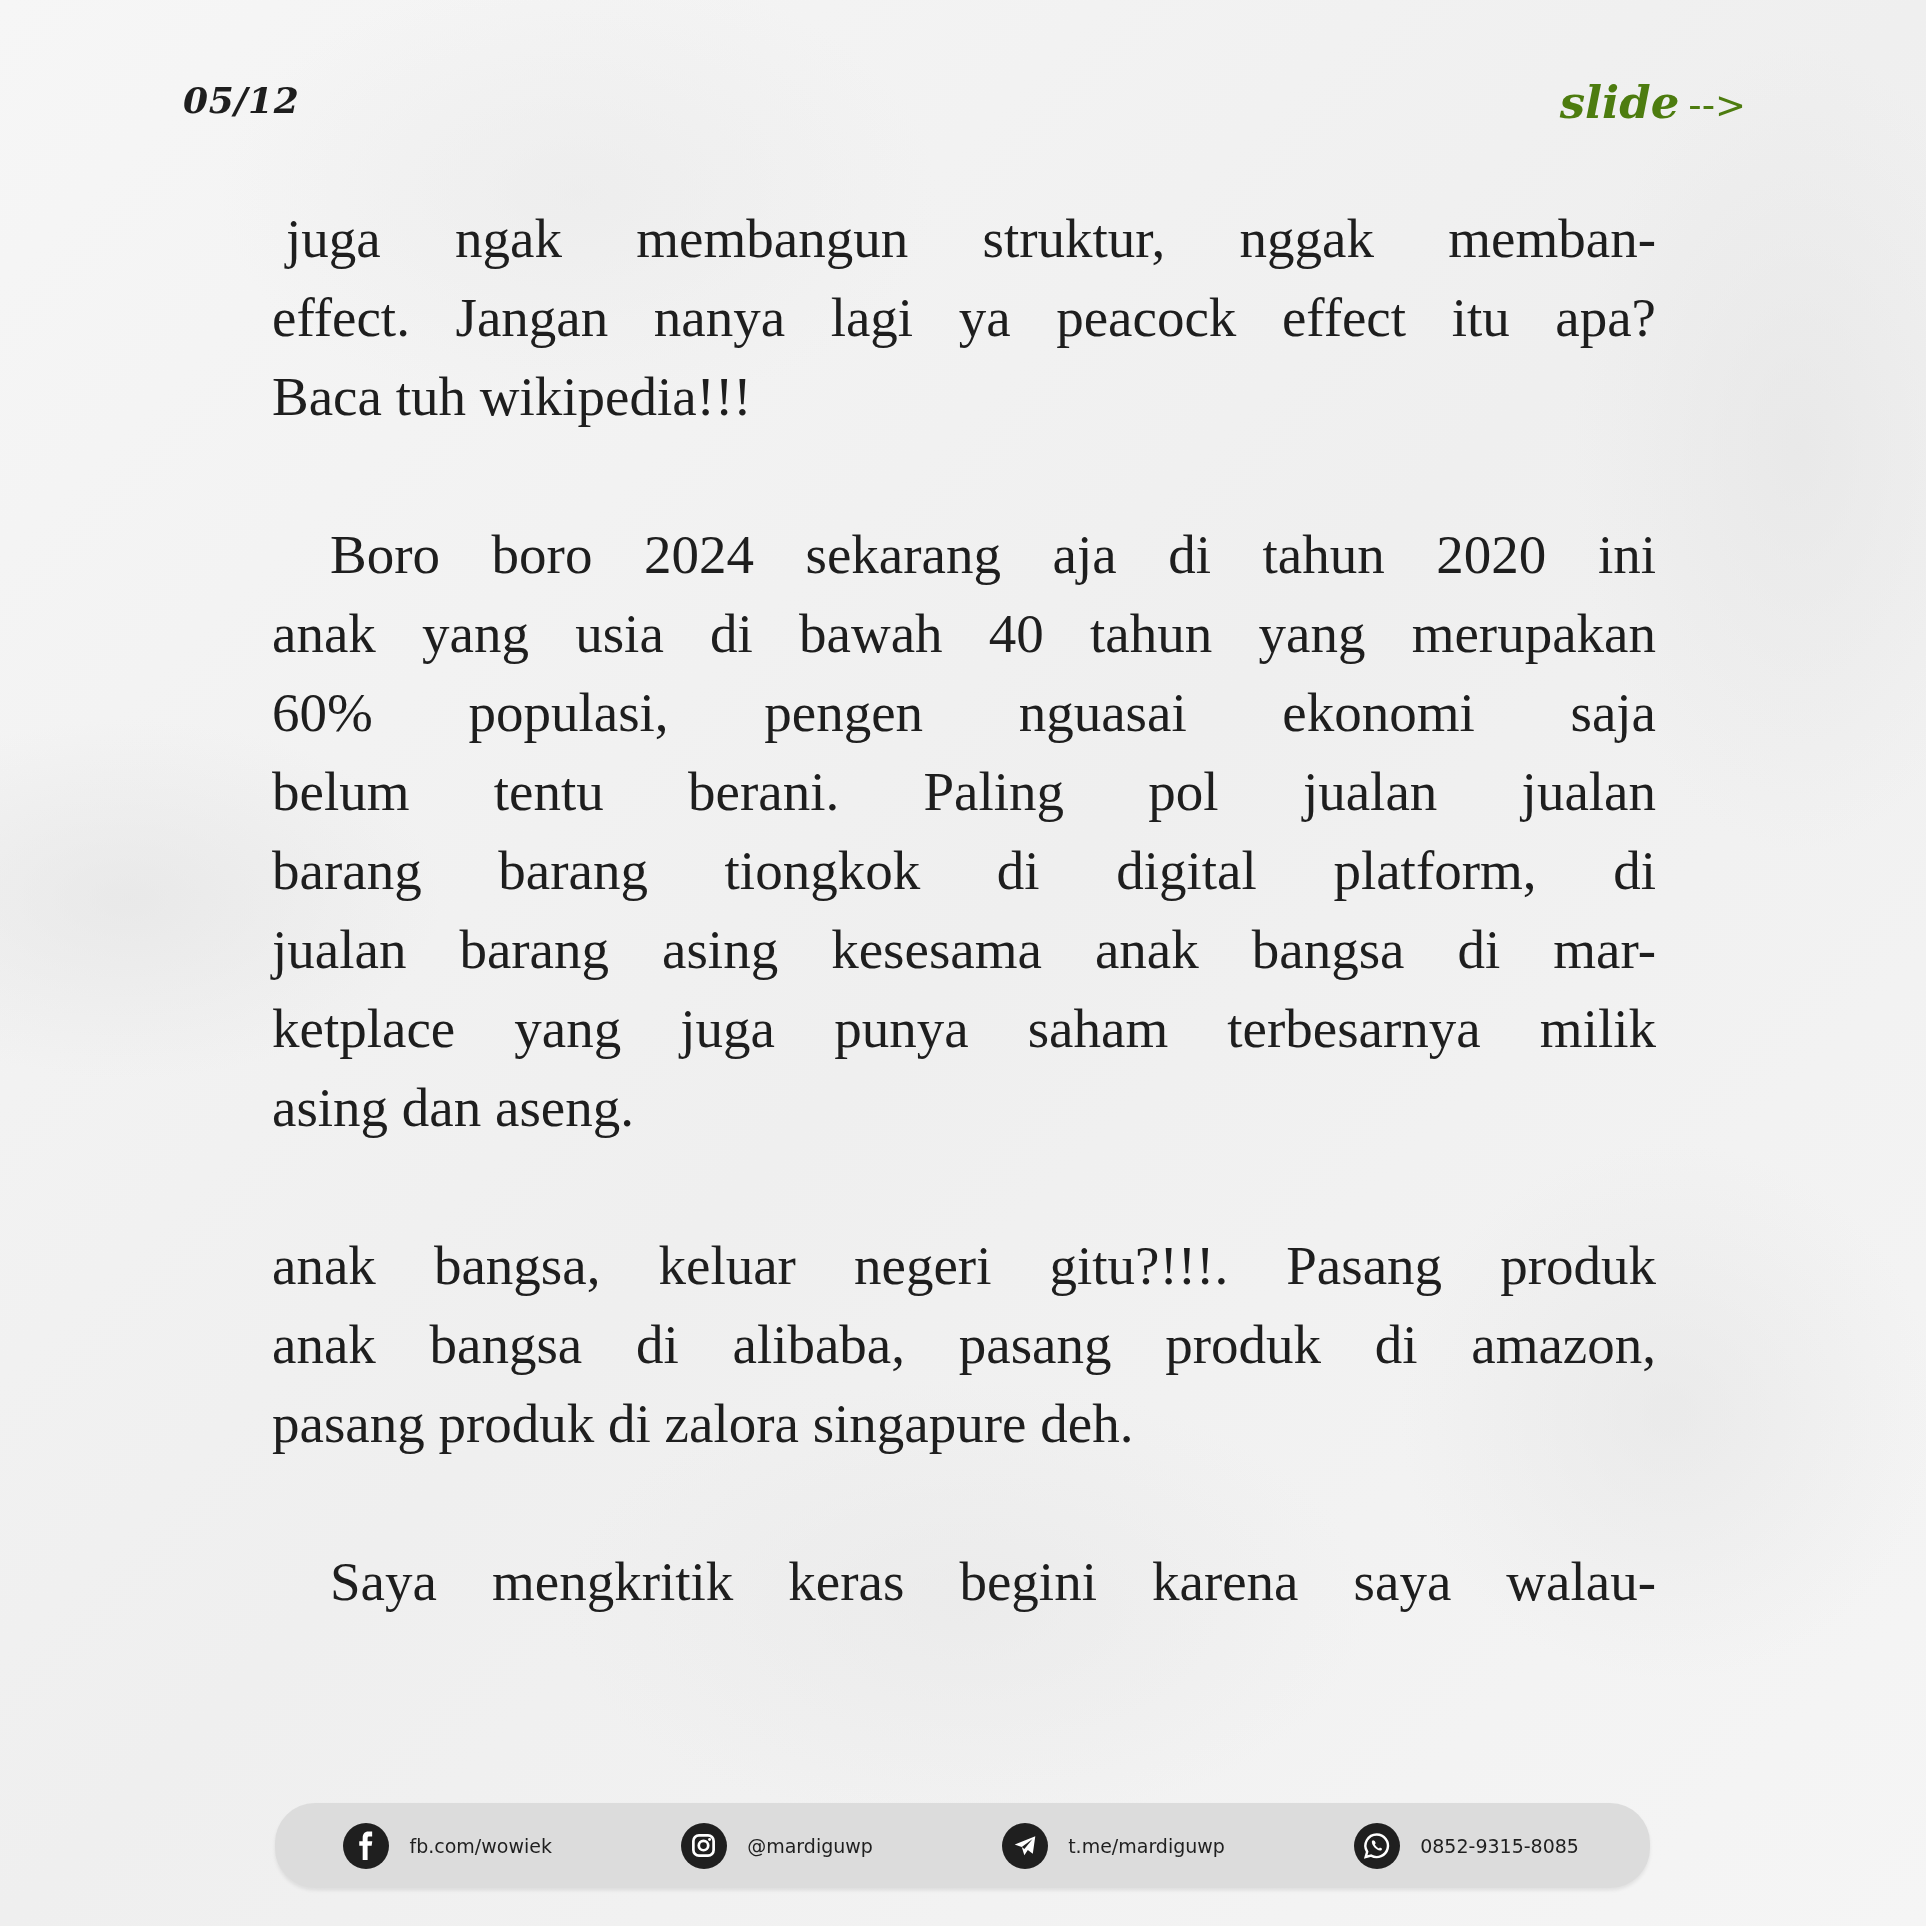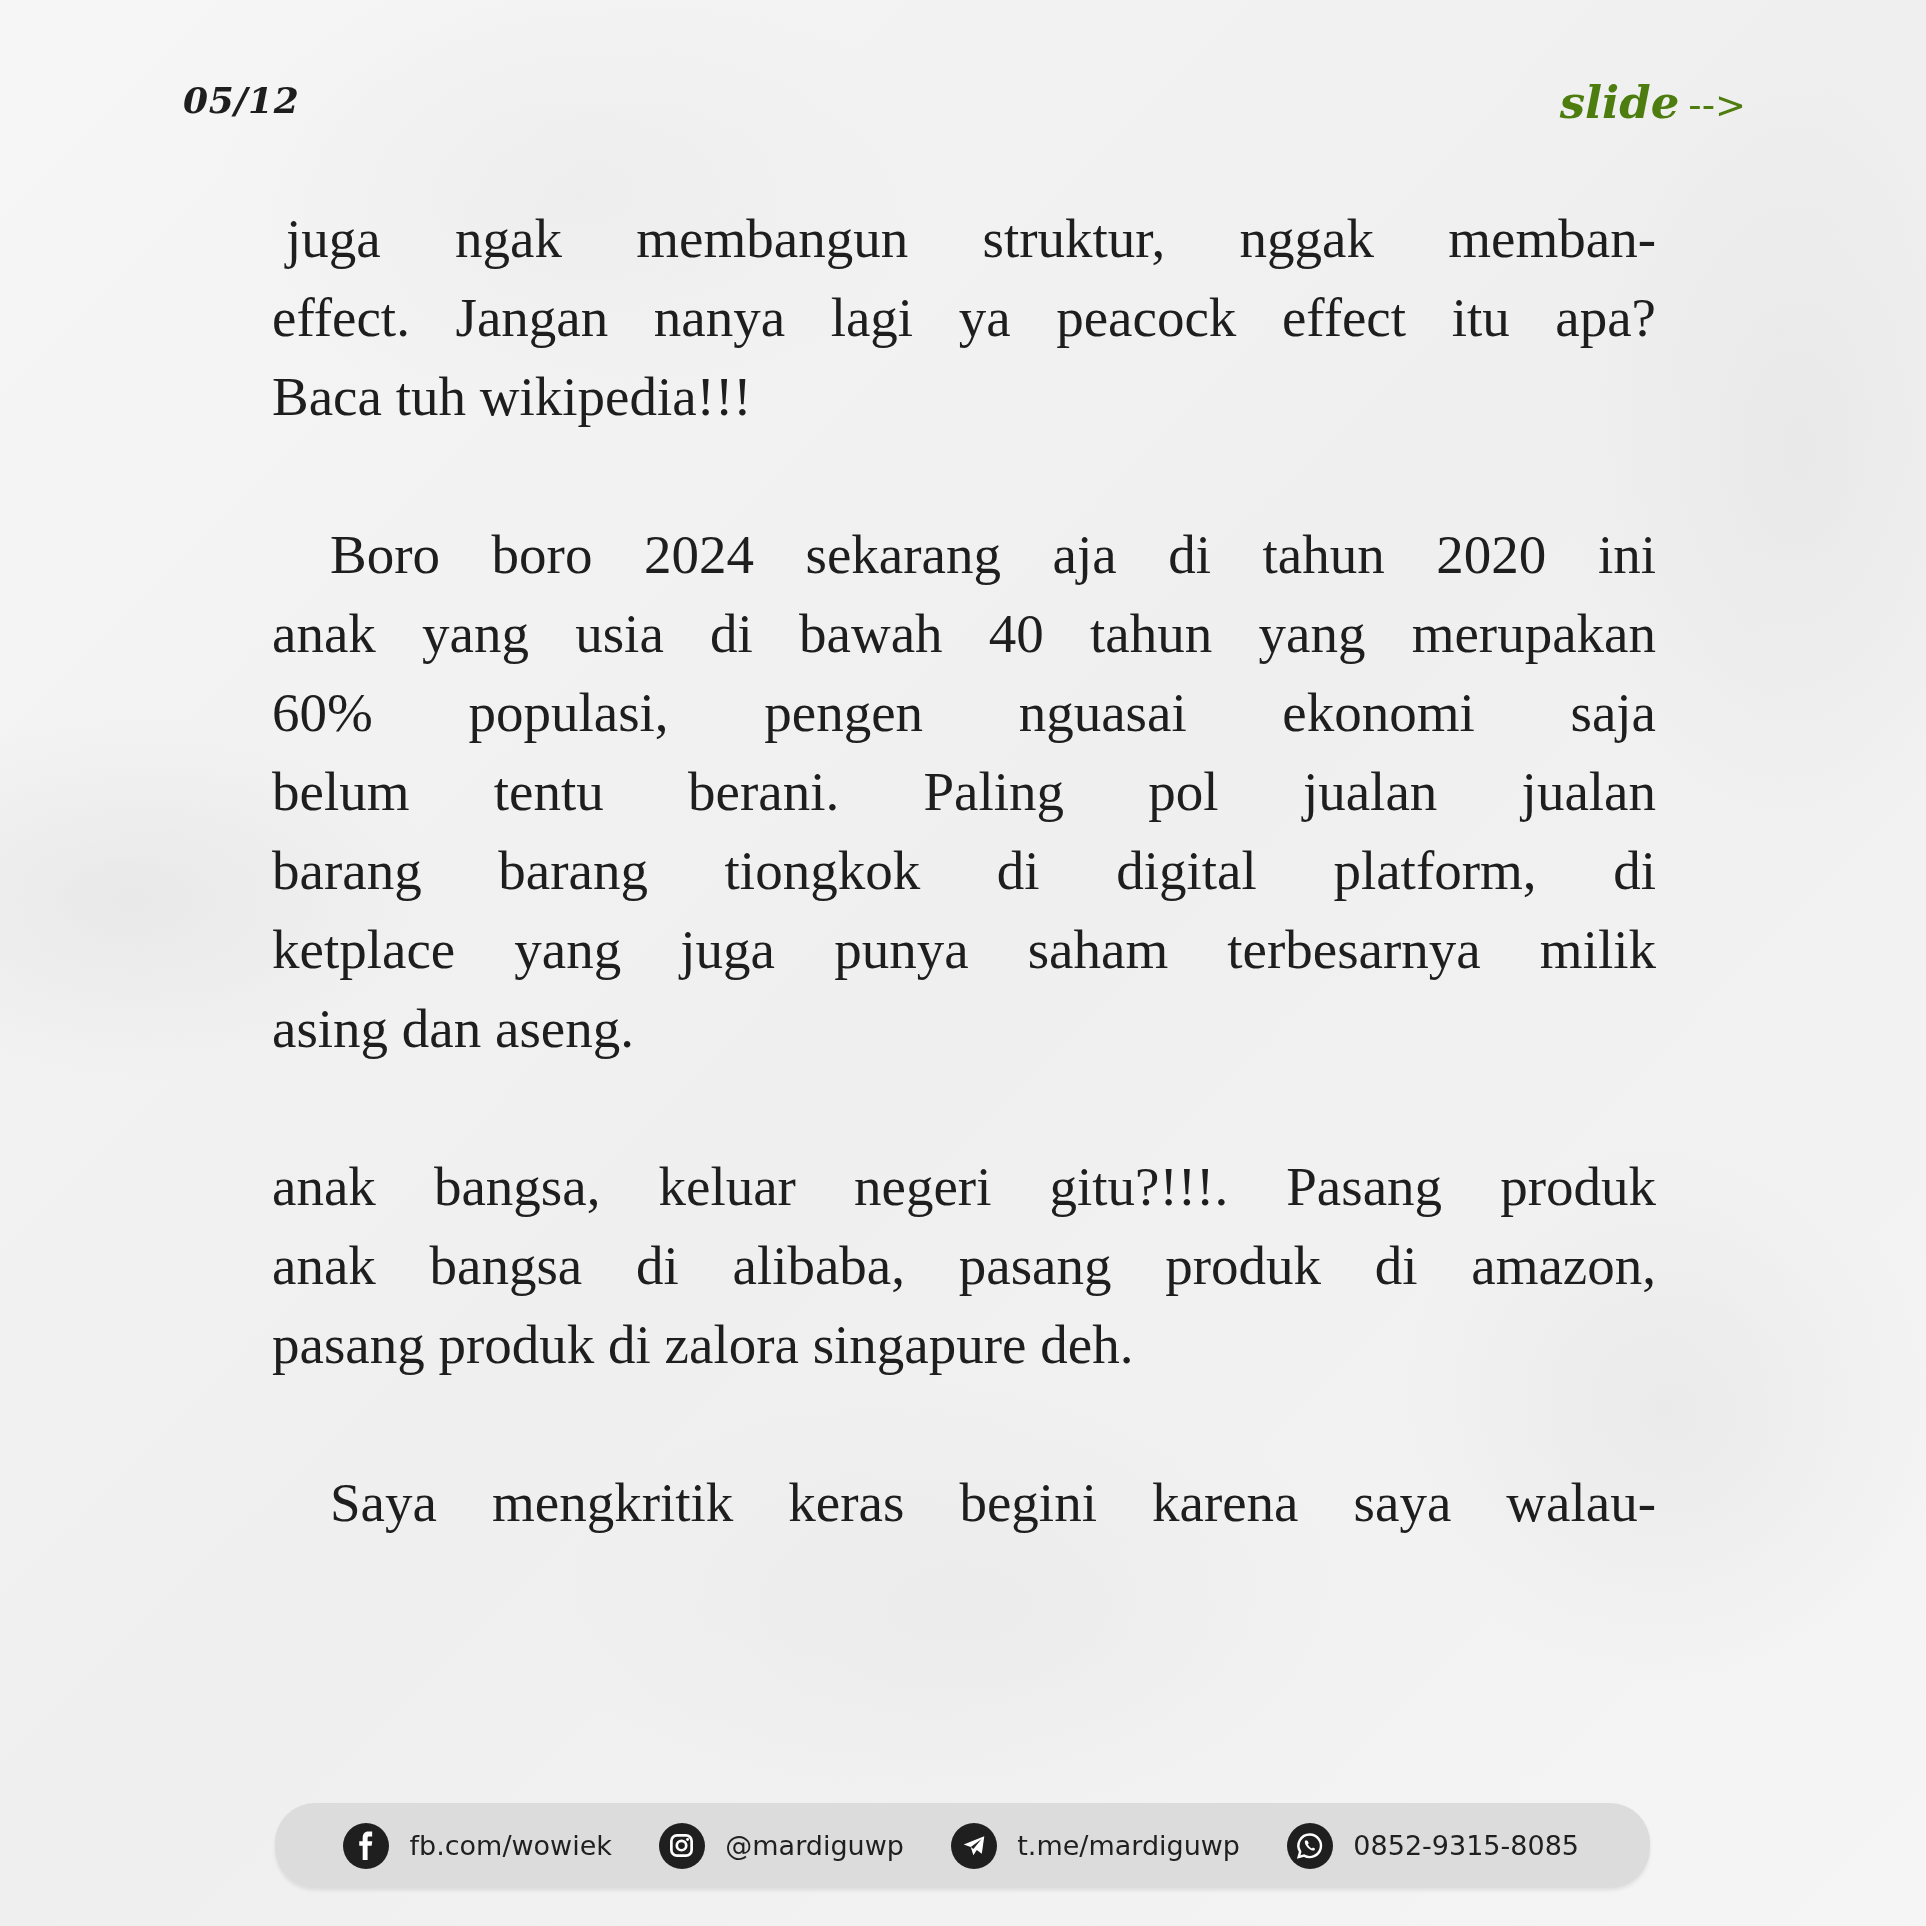--- a/index.html
+++ b/index.html
@@ -116,21 +116,21 @@
     display: flex;
     align-items: center;
     justify-content: center;
     flex-shrink: 0;
   }
   .contact-icon svg {
     display: block;
   }
   .contact-label {
     font-family: "DejaVu Sans", "Liberation Sans", sans-serif;
-    font-size: 27px;
+    font-size: 19px;
     color: #1f1f1f;
     white-space: nowrap;
   }
 </style>
 </head>
 <body>
 
 <div class="page-counter">05/12</div>
 
 <div class="slide-hint">
@@ -143,20 +143,21 @@
     <span class="line">effect. Jangan nanya lagi ya peacock effect itu apa?</span>
     <span class="line last">Baca tuh wikipedia!!!</span>
   </div>
   <span class="gap"></span>
   <div>
     <span class="line indent">Boro boro 2024  sekarang aja di tahun 2020 ini</span>
     <span class="line">anak yang usia di bawah 40 tahun yang merupakan</span>
     <span class="line">60% populasi, pengen nguasai ekonomi saja</span>
     <span class="line">belum tentu berani. Paling pol jualan jualan</span>
     <span class="line">barang barang tiongkok di digital platform, di</span>
+    <span class="line">jualan barang asing  kesesama anak bangsa di mar-</span>
     <span class="line">ketplace yang juga punya saham terbesarnya milik</span>
     <span class="line last">asing dan aseng.</span>
   </div>
   <span class="gap"></span>
   <div>
     <span class="line">anak bangsa, keluar negeri gitu?!!!. Pasang produk</span>
     <span class="line">anak bangsa di alibaba, pasang produk di amazon,</span>
     <span class="line last">pasang produk di zalora singapure deh.</span>
   </div>
   <span class="gap"></span>

